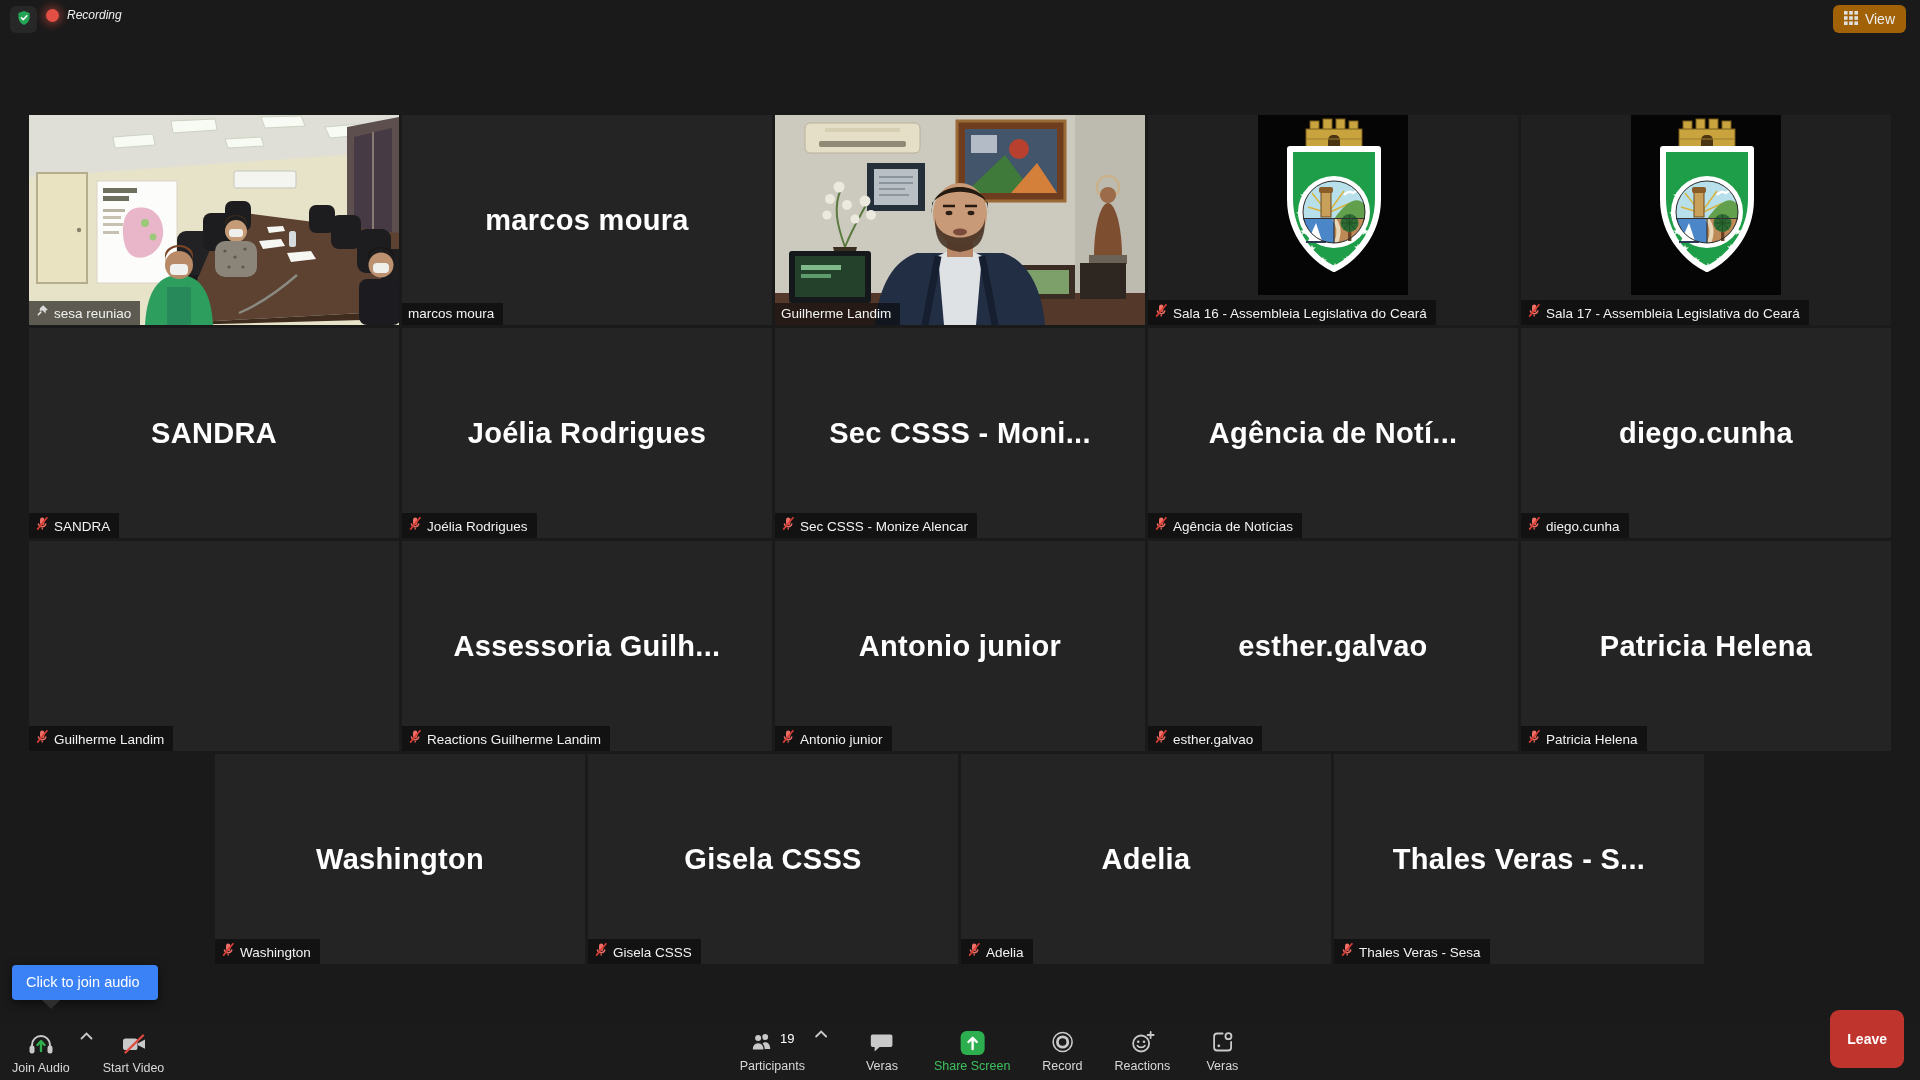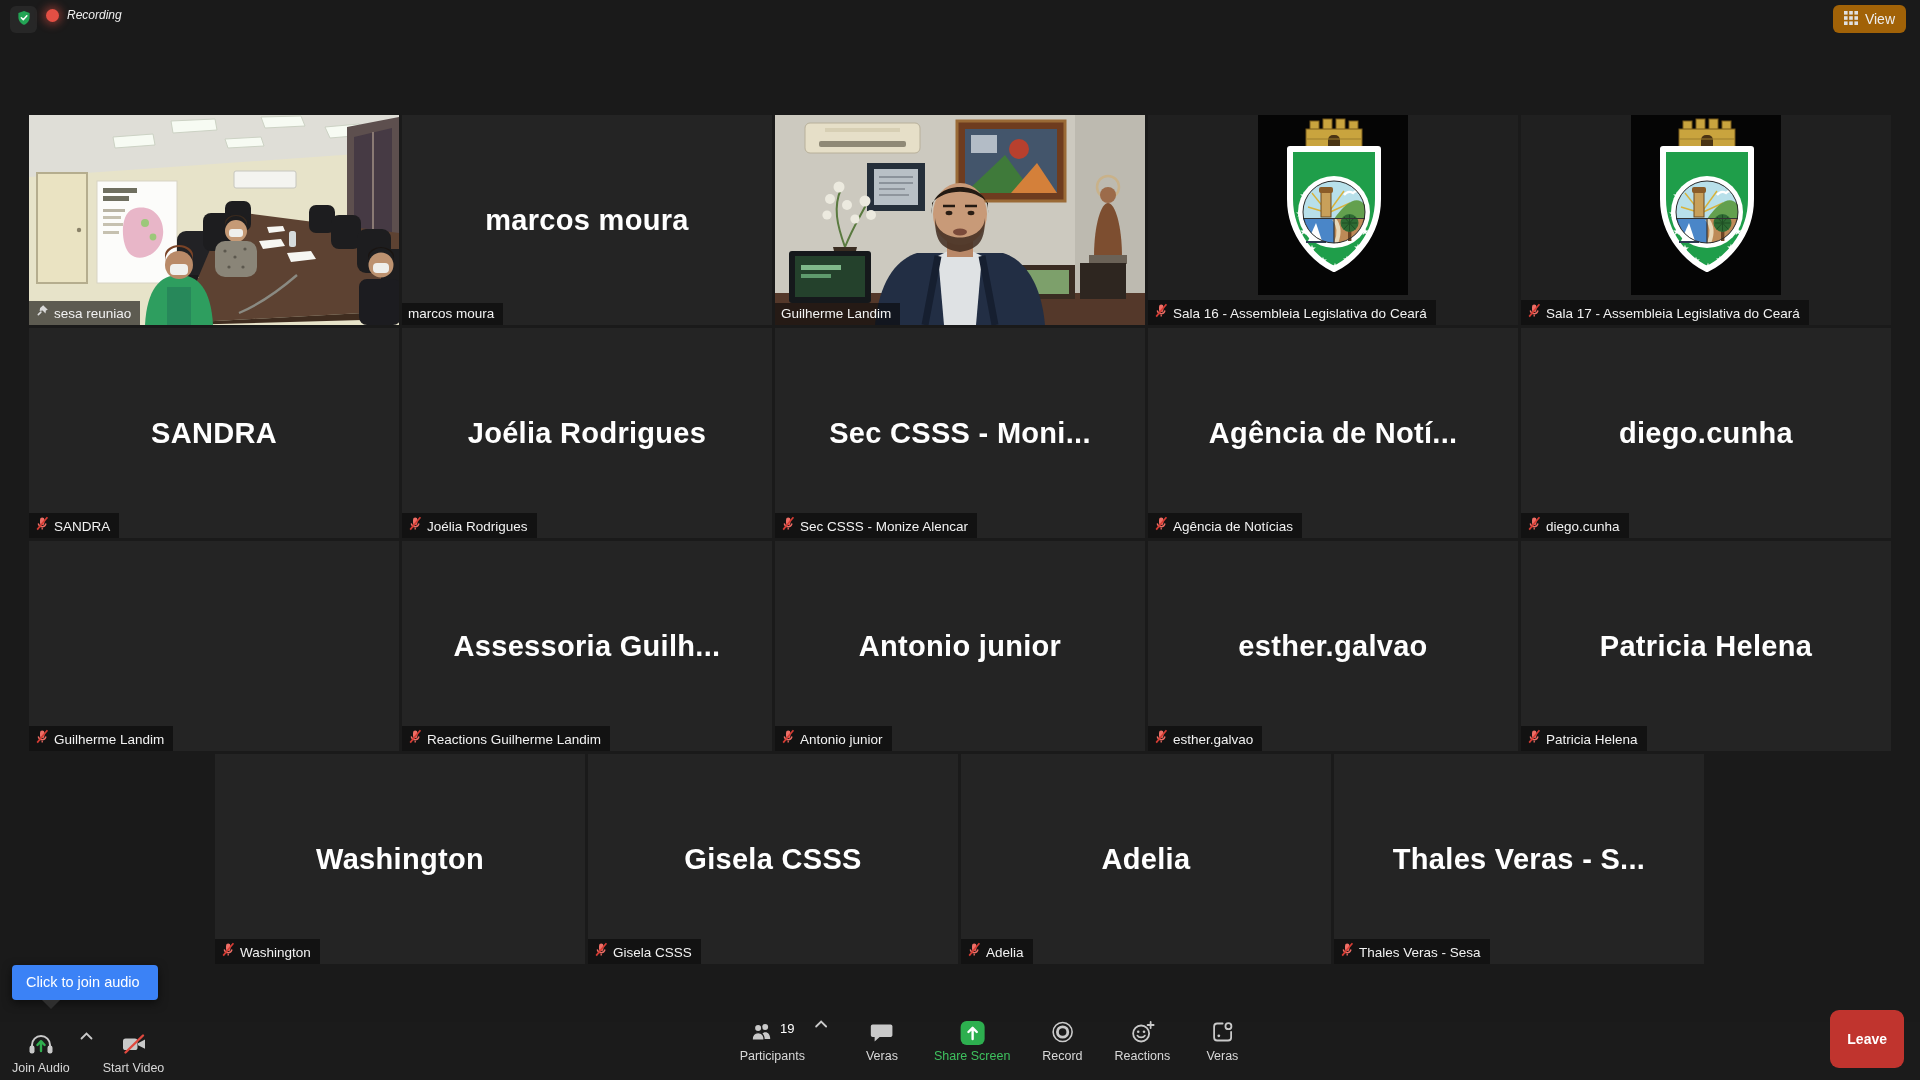--- a/index.html
+++ b/index.html
@@ -39,21 +39,21 @@
                  border-top-color:#2e2e2e;}
 
   
   #toolbar{position:absolute;left:0;right:0;bottom:0;height:58px;background:#1b1b1b;z-index:40;}
   .tb-btn{display:flex;flex-direction:column;align-items:center;justify-content:flex-end;
           gap:4px;min-width:56px;height:58px;padding:0 4px 6px;cursor:pointer;
           font-size:12.5px;color:#d8d8d8;line-height:1;}
   .icon-row{display:flex;align-items:flex-start;gap:4px;height:26px;}
   .tb-left{position:absolute;left:8px;bottom:0;display:flex;align-items:flex-end;}
   .tb-caret{display:flex;align-items:center;height:58px;padding:0 6px 16px;cursor:pointer;}
-  .tb-center{position:absolute;left:50%;bottom:12px;transform:translateX(35px) translateX(-50%);
+  .tb-center{position:absolute;left:50%;bottom:2px;transform:translateX(35px) translateX(-50%);
              display:flex;align-items:flex-end;gap:16px;}
   .share-label{color:#3ec05e;}
   .badge19{font-size:13px;color:#fff;margin-top:2px;}
   .leave-btn{position:absolute;right:16px;bottom:12px;background:#c0342e;color:#fff;font-weight:bold;
              font-size:14px;padding:21px 17px;border-radius:9px;cursor:pointer;}
 </style>
 </head>
 <body>
 
 <div id="stage">

